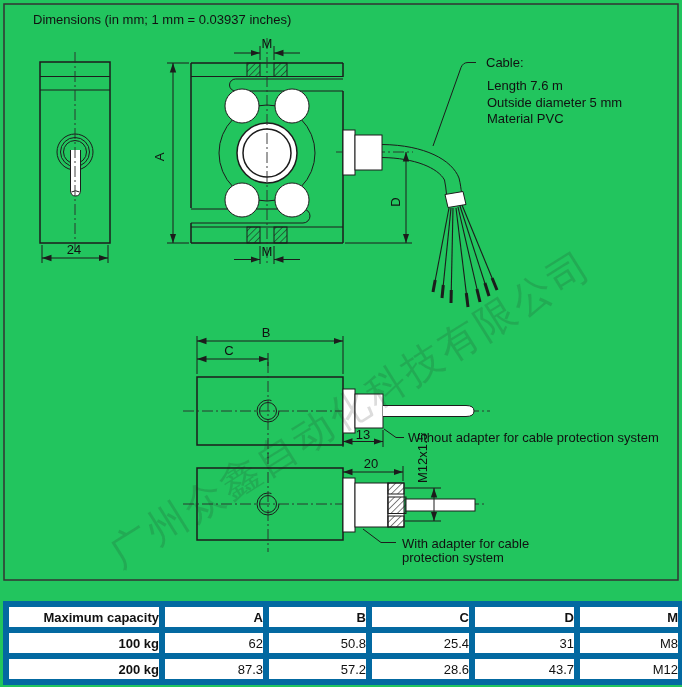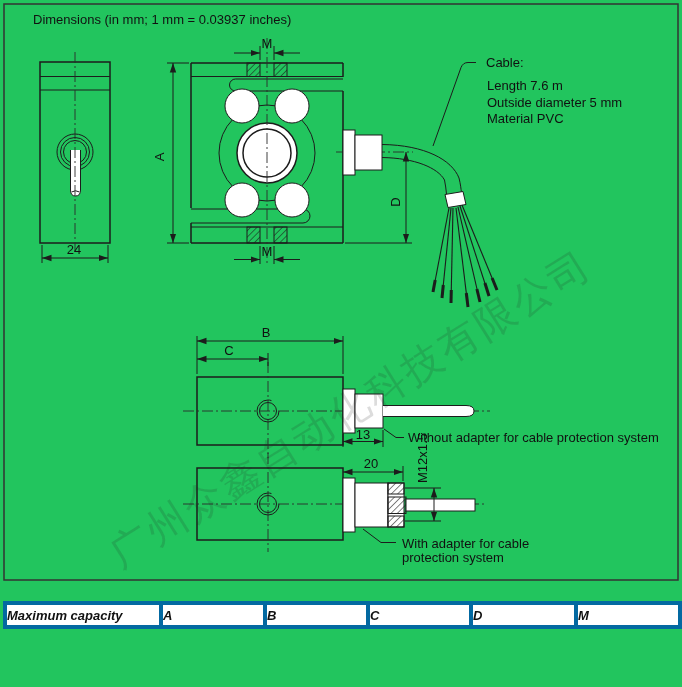--- a/index.html
+++ b/index.html
@@ -11,22 +11,22 @@
   .tl{stroke:#1c1c1c;stroke-width:1;fill:none;}
   .cl{stroke:#2a2a2a;stroke-width:0.9;fill:none;stroke-dasharray:11 3 2 3;}
   .dl{stroke:#1c1c1c;stroke-width:1;fill:none;}
   .wh{fill:#ffffff;}
   #watermark{position:absolute;left:65px;top:360px;width:640px;
              font-size:40px;letter-spacing:3px;color:rgba(40,40,40,0.16);
              transform:rotate(-32deg);transform-origin:center;
              pointer-events:none;white-space:nowrap;}
   #dimtable{position:absolute;left:3px;top:601px;width:675px;border-collapse:collapse;
             font-size:13px;table-layout:fixed;}
-  #dimtable td,#dimtable th{border:4px solid #0369a1;text-align:left;height:20px;
-            padding:0;overflow:hidden;background:#fff;font-style:italic;}
+  #dimtable td,#dimtable th{border:6px solid #0369a1;text-align:right;height:20px;
+            padding:0;overflow:hidden;background:#fff;}
   #dimtable .cap{font-weight:bold;}
 </style>
 </head>
 <body>
 
 <div id="stage">
 
 <svg width="682" height="600" viewBox="0 0 682 600">
   <defs>
     <marker id="mA" markerWidth="10" markerHeight="8" refX="9.5" refY="4" orient="auto" markerUnits="userSpaceOnUse">
@@ -217,16 +217,32 @@
     </colgroup>
     <tbody>
         <tr>
       <th>Maximum capacity</th>
       <th>A</th>
       <th>B</th>
       <th>C</th>
       <th>D</th>
       <th>M</th>
     </tr>
+    <tr>
+      <td class="cap">100 kg</td>
+      <td>62</td>
+      <td>50.8</td>
+      <td>25.4</td>
+      <td>31</td>
+      <td>M8</td>
+    </tr>
+    <tr>
+      <td class="cap">200 kg</td>
+      <td>87.3</td>
+      <td>57.2</td>
+      <td>28.6</td>
+      <td>43.7</td>
+      <td>M12</td>
+    </tr>
   </tbody>
     </table>
 
 </div>
 
 </body></html>

